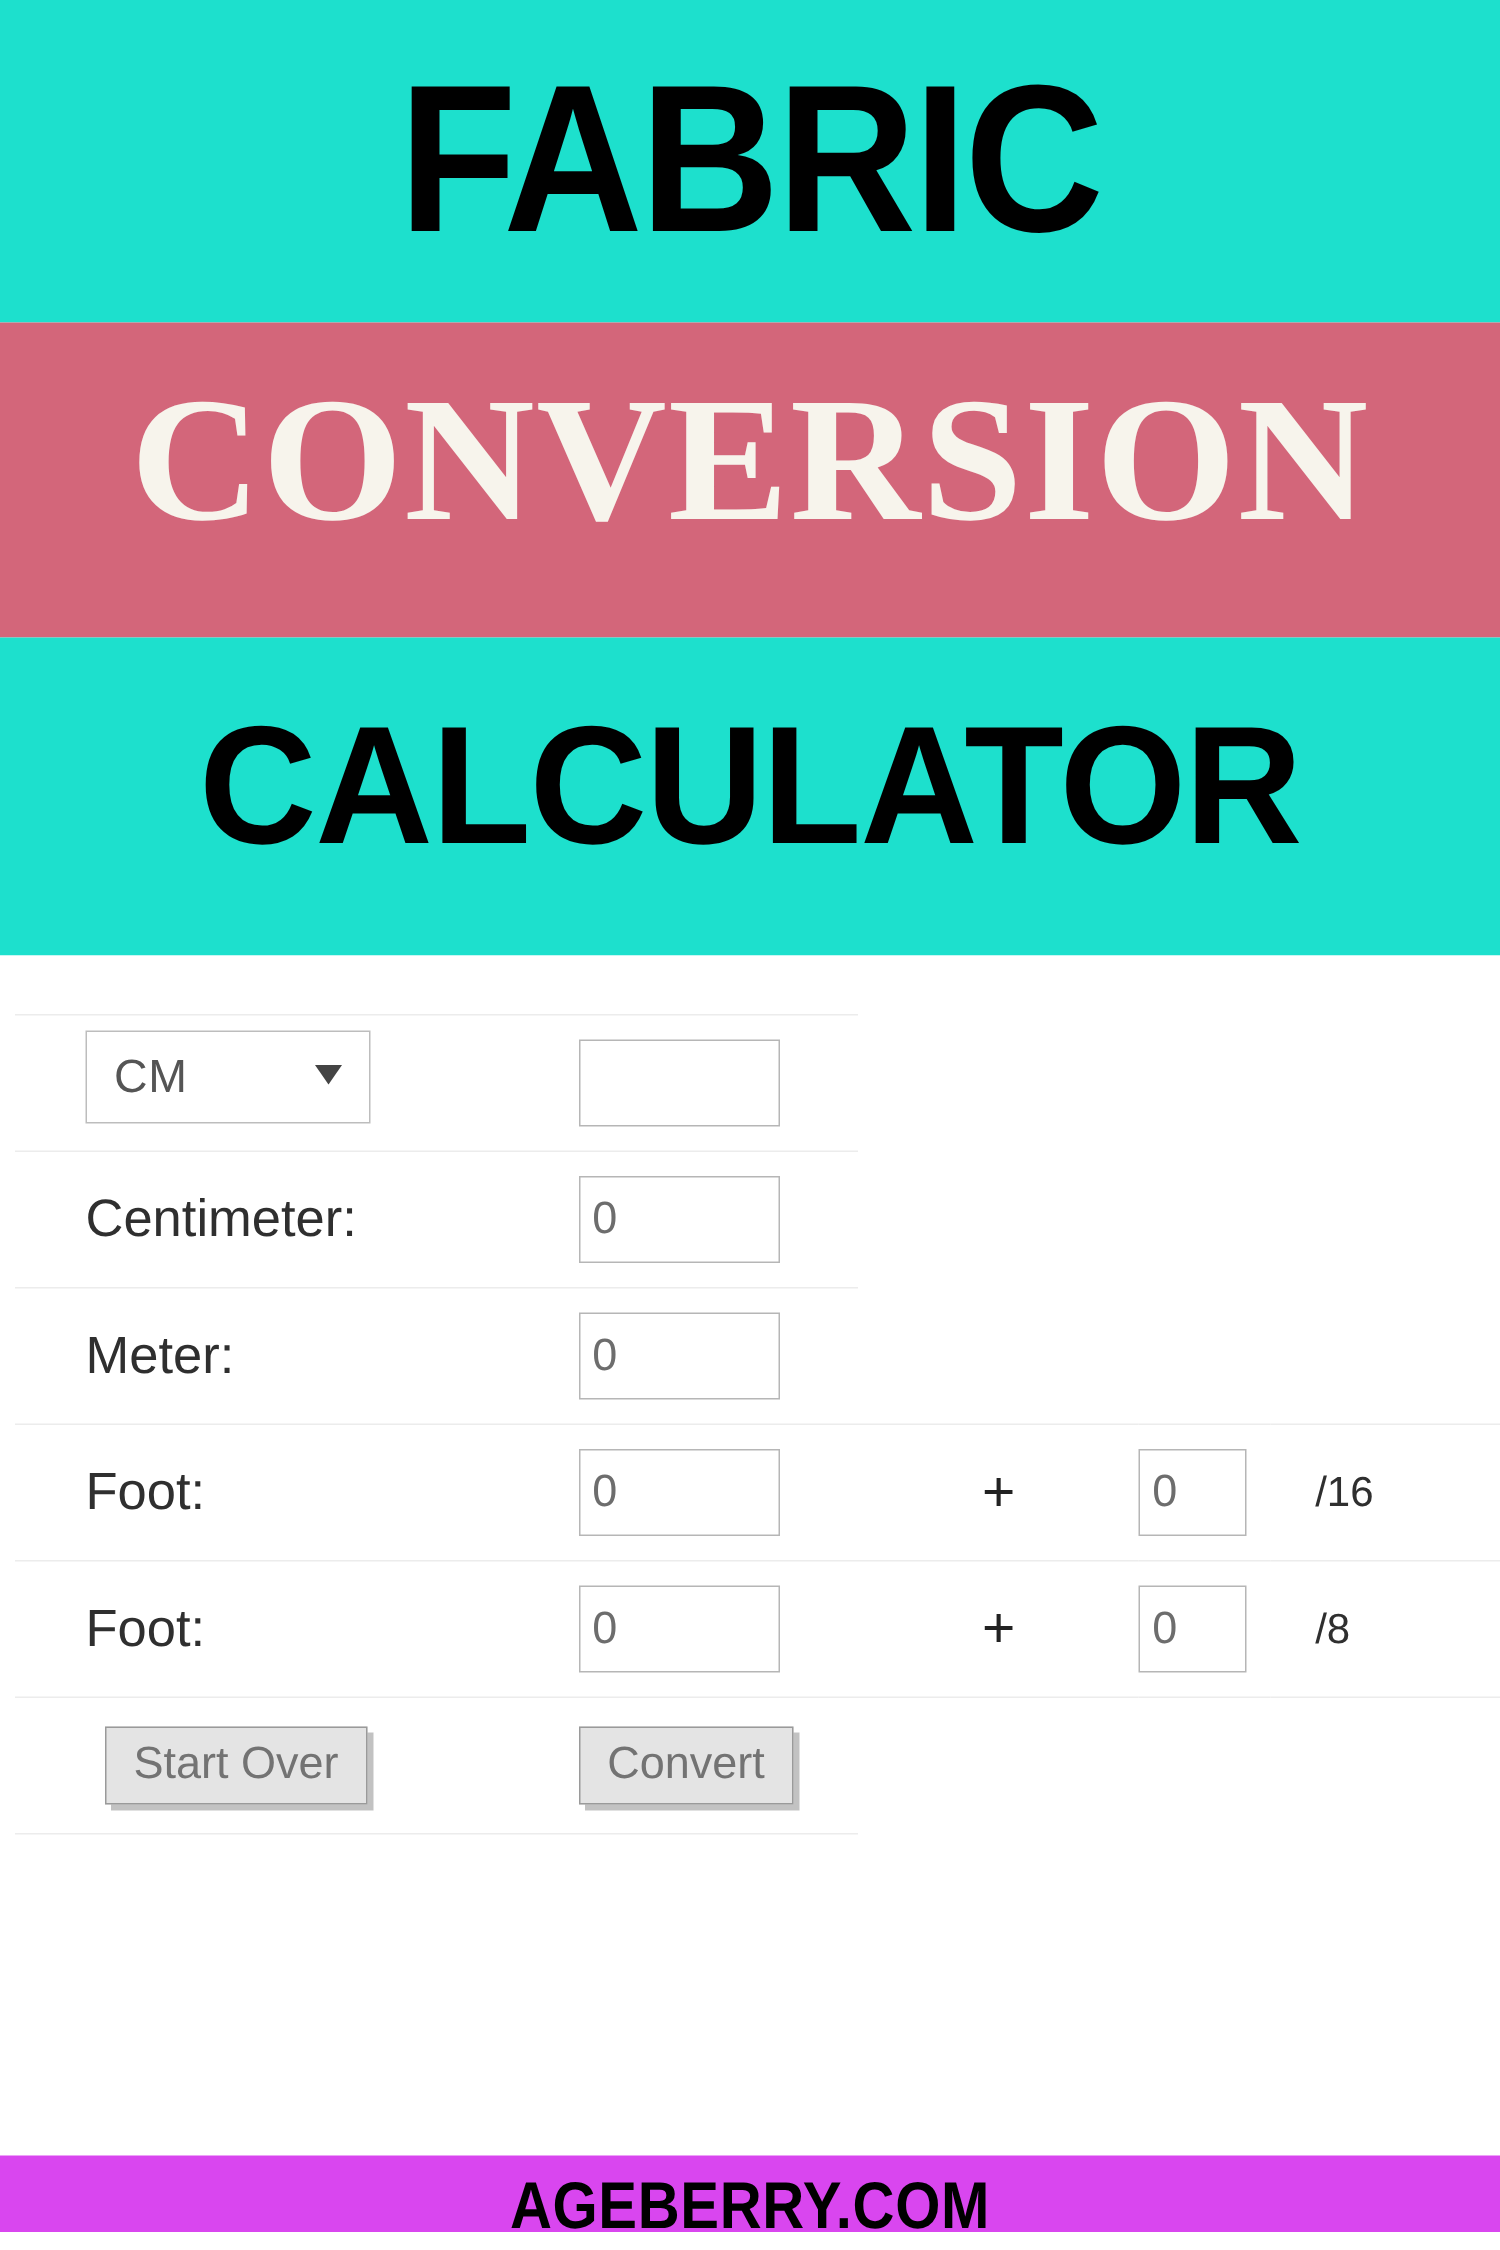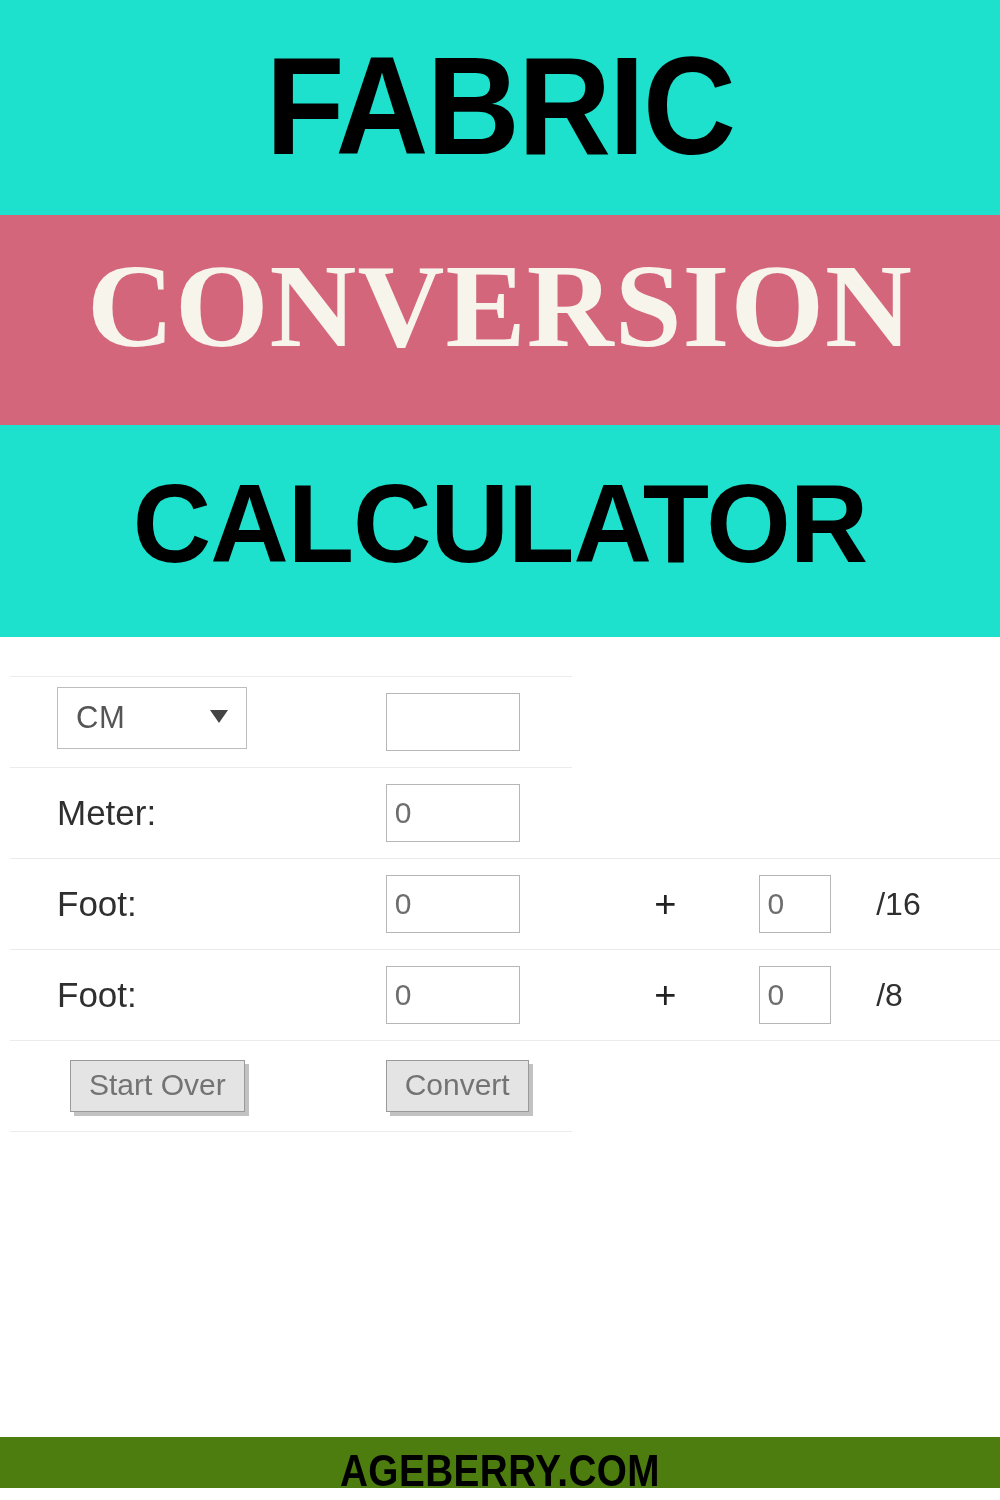--- a/index.html
+++ b/index.html
@@ -119,21 +119,21 @@
     text-align: center;
     font-size: 38px;
     color: #222;
   }
   .cell-frac-input {
     width: 90px;
   }
   .cell-unit {
     width: 136px;
     padding-left: 30px !important;
-    font-size: 32px;
+    font-size: 28px;
     color: #2f2f2f;
     white-space: nowrap;
   }
 
   .blank-cell {
     border-top: none !important;
     border-bottom: none !important;
   }
 
   
@@ -224,21 +224,21 @@
     margin-top: 16px;
   }
 
   
   .footer {
     position: absolute;
     top: 1437px;
     left: 0;
     width: 1000px;
     height: 51px;
-    background: #4d7c0f;
+    background: #d946ef;
   }
   .footer-text {
     position: absolute;
     top: 9px;
     left: 0;
     width: 1000px;
     text-align: center;
     font-family: "Liberation Sans", sans-serif;
     font-weight: bold;
     font-size: 44px;
@@ -272,32 +272,41 @@
           </div>
         </td>
         <td class="cell-main">
           <input class="num-input" type="text" placeholder="" style="">
         </td>
         <td class="cell-plus blank-cell"></td>
         <td class="cell-frac-input blank-cell"></td>
         <td class="cell-unit blank-cell"></td>
       </tr>
 
-
-      <tr>
-        <td class="cell-label">Meter:</td>
+      <tr>
+        <td class="cell-label">Centimeter:</td>
         <td class="cell-main">
           <input class="num-input" type="text" placeholder="0" style="">
         </td>
         <td class="cell-plus blank-cell"></td>
         <td class="cell-frac-input blank-cell"></td>
         <td class="cell-unit blank-cell"></td>
       </tr>
 
       <tr>
+        <td class="cell-label">Meter:</td>
+        <td class="cell-main">
+          <input class="num-input" type="text" placeholder="0" style="">
+        </td>
+        <td class="cell-plus blank-cell"></td>
+        <td class="cell-frac-input blank-cell"></td>
+        <td class="cell-unit blank-cell"></td>
+      </tr>
+
+      <tr>
         <td class="cell-label">Foot:</td>
         <td class="cell-main">
           <input class="num-input" type="text" placeholder="0" style="">
         </td>
         <td class="cell-plus">+</td>
         <td class="cell-frac-input">
           <input class="frac-input" type="text" placeholder="0" style="">
         </td>
         <td class="cell-unit">/16</td>
       </tr>

